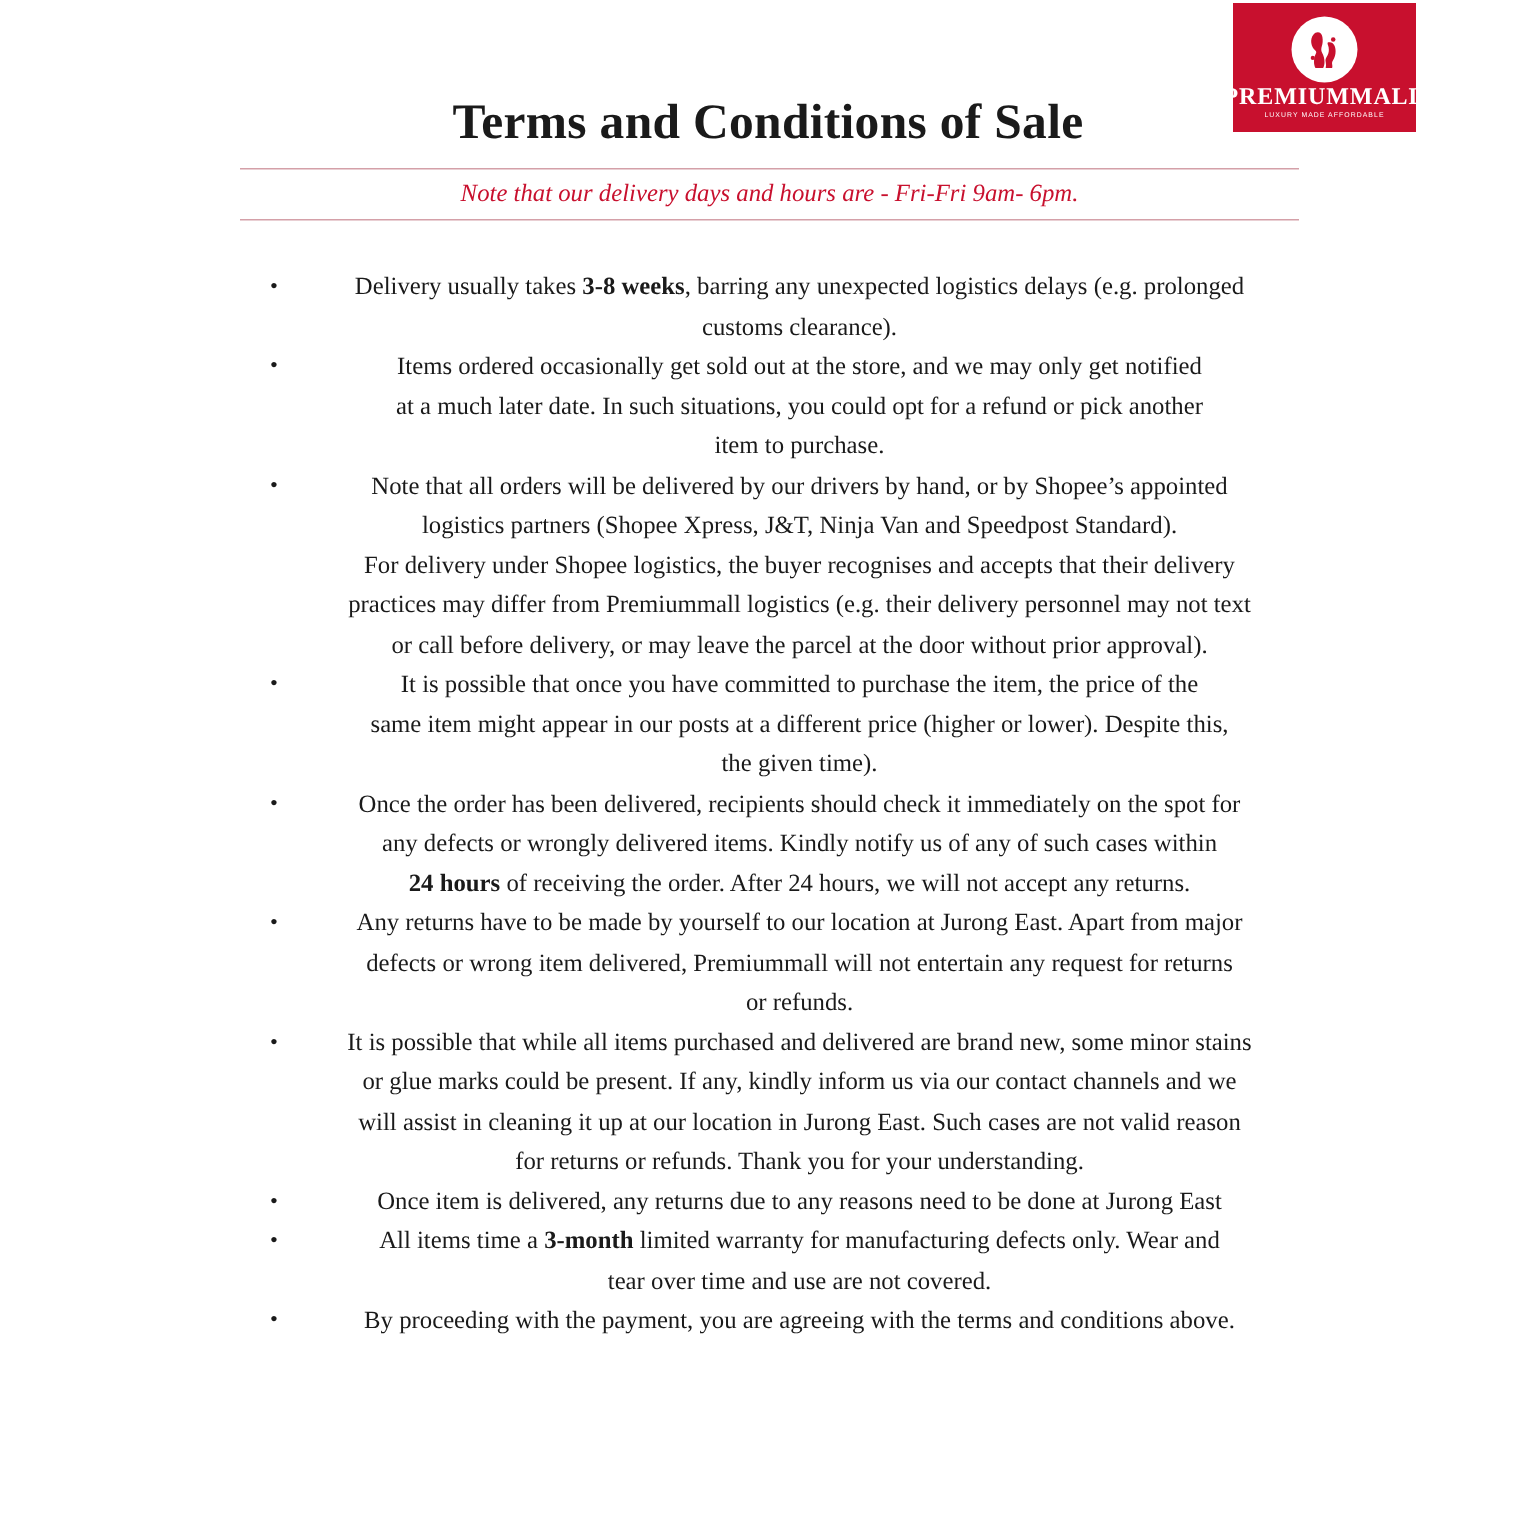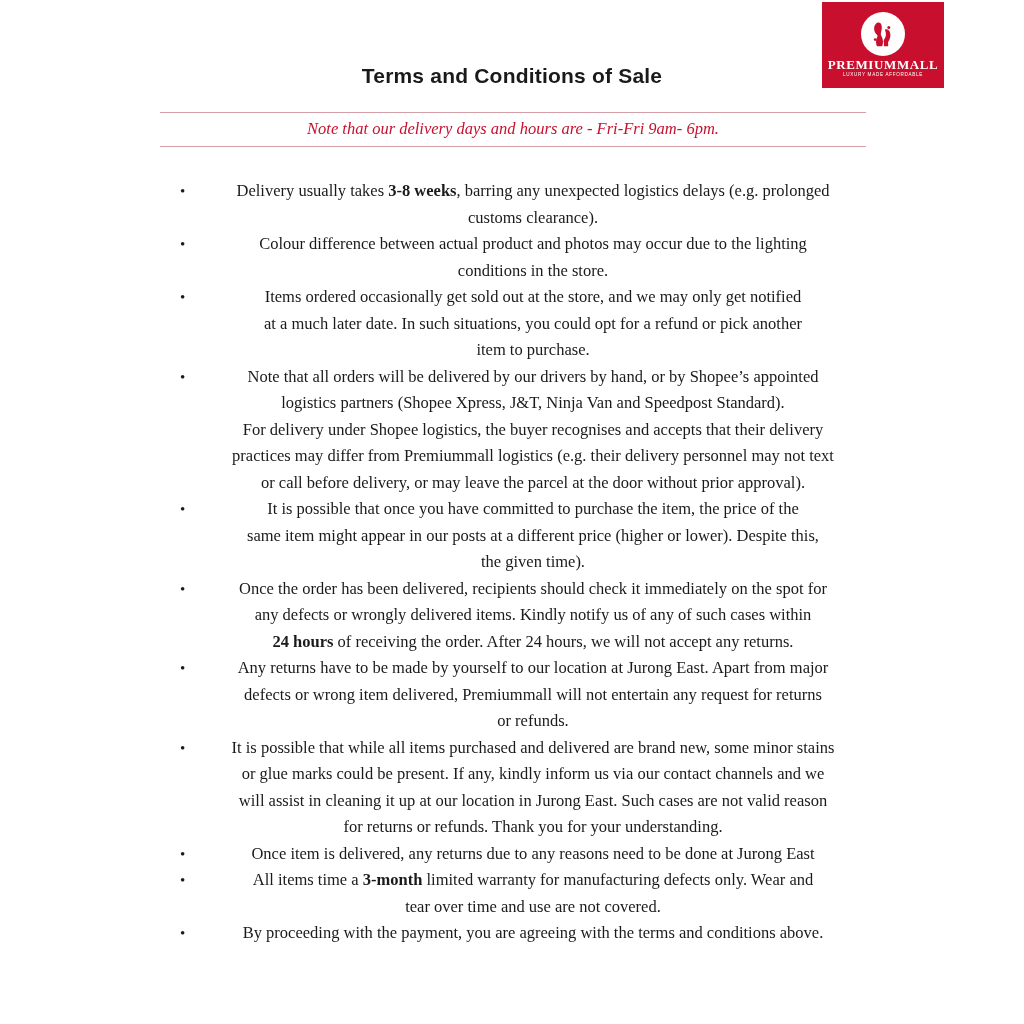--- a/index.html
+++ b/index.html
@@ -42,21 +42,21 @@
     background: #ffffff;
     display: flex;
     align-items: center;
     justify-content: center;
     margin-bottom: 2px;
   }
   .logo-circle svg { display: block; }
   .logo-name {
     color: #ffffff;
     font-family: "Liberation Serif", serif;
-    font-size: 13px;
+    font-size: 16px;
     letter-spacing: 0.6px;
     font-weight: bold;
     line-height: 1;
     text-align: center;
   }
   .logo-tagline {
     color: #ffffff;
     font-family: "Liberation Sans", sans-serif;
     font-size: 4.6px;
     letter-spacing: 0.7px;
@@ -64,23 +64,23 @@
     line-height: 1;
   }
 
   
   .doc-title {
     position: absolute;
     top: 64px;
     left: 0;
     width: 1024px;
     text-align: center;
-    font-size: 21px;
+    font-size: 33px;
     font-weight: bold;
-    font-family: Liberation Sans, sans-serif;
+    font-family: Liberation Serif, serif;
     letter-spacing: 0.2px;
   }
 
   
   .notice-wrap {
     position: absolute;
     top: 112px;
     left: 160px;
     width: 706px;
   }
@@ -158,24 +158,20 @@
     <div class="rule"></div>
   </div>
 
   <div class="content">
     <ul class="bullets" id="terms-list">
         <li>
           <div class="line"><span>Delivery usually takes </span><b>3-8 weeks</b><span>, barring any unexpected logistics delays (e.g. prolonged</span></div>
           <div class="line"><span>customs clearance).</span></div>
         </li>
         <li>
-          <div class="line"><span>Colour difference between actual product and photos may occur due to the lighting</span></div>
-          <div class="line"><span>conditions in the store.</span></div>
-        </li>
-        <li>
           <div class="line"><span>Items ordered occasionally get sold out at the store, and we may only get notified</span></div>
           <div class="line"><span>at a much later date. In such situations, you could opt for a refund or pick another</span></div>
           <div class="line"><span>item to purchase.</span></div>
         </li>
         <li>
           <div class="line"><span>Note that all orders will be delivered by our drivers by hand, or by Shopee’s appointed</span></div>
           <div class="line"><span>logistics partners (Shopee Xpress, J&amp;T, Ninja Van and Speedpost Standard).</span></div>
           <div class="line"><span>For delivery under Shopee logistics, the buyer recognises and accepts that their delivery</span></div>
           <div class="line"><span>practices may differ from Premiummall logistics (e.g. their delivery personnel may not text</span></div>
           <div class="line"><span>or call before delivery, or may leave the parcel at the door without prior approval).</span></div>

